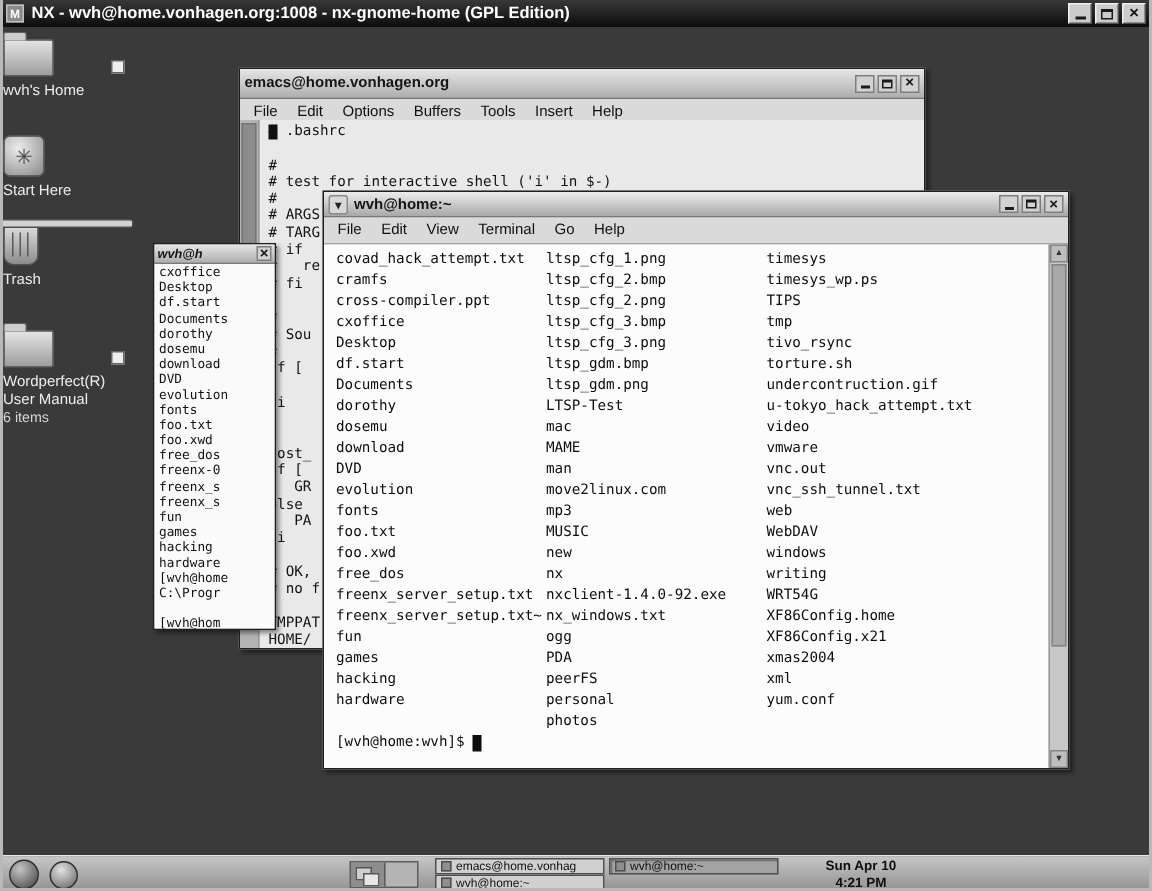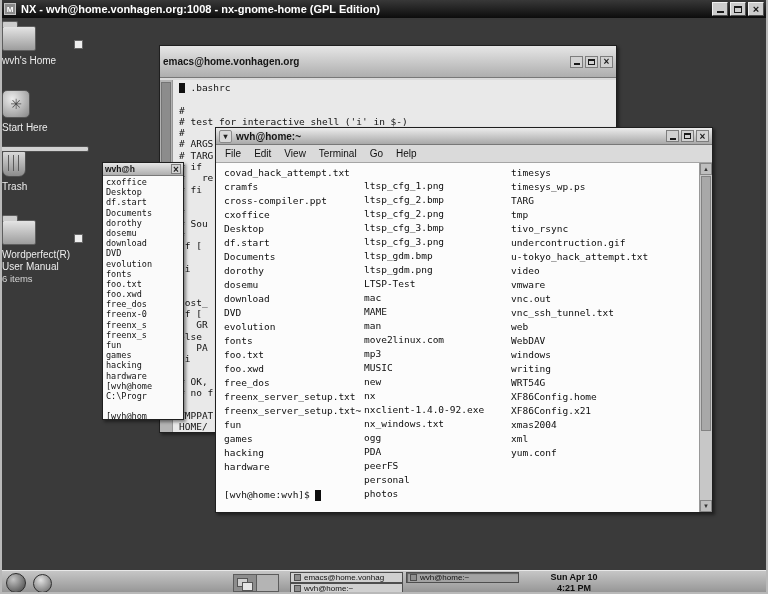--- a/index.html
+++ b/index.html
@@ -35,21 +35,21 @@
   .trash { width:24px; height:27px; background:linear-gradient(#dcdcdc,#8c8c8c); border:1px solid #4f4f4f;
            border-radius:3px 3px 7px 7px; }
   .trash:before { content:""; position:absolute; top:-4px; left:-3px; right:-3px; height:4px;
                   background:#d2d2d2; border:1px solid #4f4f4f; border-radius:2px; }
   .trash:after { content:""; position:absolute; top:5px; left:6px; width:1px; height:16px;
                  background:#5a5a5a; box-shadow:5px 0 0 #5a5a5a, 10px 0 0 #5a5a5a; }
   .sublabel { font-size:9.5px; color:#d6d6d6; }
 
   
   .window { position:absolute; background:#d4d4d4; border:1px solid #1f1f1f; box-shadow:2px 2px 3px rgba(0,0,0,.45); }
-  .titlebar { height:32px; display:flex; align-items:center; gap:4px; padding:0 3px;
+  .titlebar { height:20px; display:flex; align-items:center; gap:4px; padding:0 3px;
               background:linear-gradient(#e6e6e6,#aeaeae); border-bottom:1px solid #787878;
               font-size:10px; font-weight:bold; color:#151515; }
   .tb-title { flex:1; white-space:nowrap; overflow:hidden; }
   .tb-btns { display:flex; gap:2px; }
   .tbtn { width:13px; height:12px; background:#d2d2d2; border:1px solid #7d7d7d;
           display:flex; align-items:center; justify-content:center; color:#1a1a1a; }
   .tbtn .g-min { width:6px; height:2px; margin-top:5px; }
   .tbtn .g-max { width:7px; height:6px; border-width:1px; border-top-width:2px; }
   .tbtn .g-close { font-size:10px; line-height:9px; }
   .menubar { height:18px; background:#dadada; border-bottom:1px solid #a5a5a5; display:flex; align-items:center;
@@ -61,36 +61,36 @@
   .emacs { left:157px; top:45px; width:458px; height:388px; z-index:2; }
   .emacs-body { position:absolute; top:34px; left:0; right:0; bottom:0; background:#e9e9e9; display:flex; }
   .emacs-sb { width:13px; background:#b4b4b4; border-right:1px solid #979797; position:relative; flex:none; }
   .emacs-sb .thumb { position:absolute; top:2px; left:1px; right:1px; height:118px; background:#8c8c8c; border:1px solid #747474; }
   .emacs-text { flex:1; position:relative; padding:2px 0 0 6px; font-size:9.5px; line-height:11.3px; color:#121212; overflow:hidden; }
   .eline { height:11.3px; white-space:pre; }
   .emacs-cursor { position:absolute; left:6px; top:3px; width:6px; height:10px; background:#101010; }
 
   
   .mini { left:100px; top:162px; width:82px; height:258px; z-index:3; }
-  .mini .titlebar { height:13px; font-size:8.5px; padding:0 2px; gap:18px; }
+  .mini .titlebar { height:13px; font-size:8.5px; padding:0 2px; gap:18px;font-style:italic; }
   .mini .tbtn { width:10px; height:10px; }
   .mini-body { position:absolute; top:13px; left:0; right:0; bottom:0; background:#fafafa;
                padding:1px 0 0 3px; font-size:8.5px; line-height:10.2px; color:#111; overflow:hidden; }
   .mline { height:10.2px; white-space:pre; }
 
   
   .term { left:213px; top:127px; width:498px; height:386px; z-index:4; }
   .term .titlebar { height:17px; background:linear-gradient(#ececec,#a8a8a8); }
   .wm-icon { width:13px; height:13px; border:1px solid #8a8a8a; background:#d8d8d8; border-radius:2px;
              display:flex; align-items:center; justify-content:center; font-size:8px; color:#222; flex:none; }
   .term-body { position:absolute; top:35px; left:0; right:0; bottom:0; background:#fcfcfc; }
   .term-content { position:absolute; left:0; top:0; right:13px; bottom:0; overflow:hidden;
                   font-size:9.5px; line-height:14px; color:#0d0d0d; }
   .tcol { position:absolute; top:3px; }
-  .tcol1 { left:8px; } .tcol2 { left:148px;margin-top:13px; } .tcol3 { left:295px; }
+  .tcol1 { left:8px; } .tcol2 { left:148px; } .tcol3 { left:295px; }
   .tline { height:14px; white-space:pre; }
   .prompt-line { position:absolute; left:8px; top:325px; height:14px; display:flex; align-items:center; white-space:pre; }
   .cursor { width:6px; height:11px; background:#0d0d0d; margin-left:5px; }
   .term-sb { position:absolute; right:0; top:0; bottom:0; width:13px; background:#c7c7c7; border-left:1px solid #989898; }
   .sb-btn { position:absolute; left:0; right:0; height:12px; background:#bebebe; border:1px solid #868686;
             font-size:6px; text-align:center; line-height:10px; color:#333; }
   .sb-up { top:0; } .sb-down { bottom:0; }
   .term-sb .thumb { position:absolute; left:1px; right:1px; top:13px; height:255px; background:#a8a8a8; border:1px solid #828282; }
 
   
@@ -349,23 +349,24 @@
             <div class="tline">ogg</div>
             <div class="tline">PDA</div>
             <div class="tline">peerFS</div>
             <div class="tline">personal</div>
             <div class="tline">photos</div>
           </div>
         <div class="tcol tcol3">
 
         <div class="tline">timesys</div>
             <div class="tline">timesys_wp.ps</div>
-            <div class="tline">TARG</div>
+            <div class="tline">TIPS</div>
             <div class="tline">tmp</div>
             <div class="tline">tivo_rsync</div>
+            <div class="tline">torture.sh</div>
             <div class="tline">undercontruction.gif</div>
             <div class="tline">u-tokyo_hack_attempt.txt</div>
             <div class="tline">video</div>
             <div class="tline">vmware</div>
             <div class="tline">vnc.out</div>
             <div class="tline">vnc_ssh_tunnel.txt</div>
             <div class="tline">web</div>
             <div class="tline">WebDAV</div>
             <div class="tline">windows</div>
             <div class="tline">writing</div>

